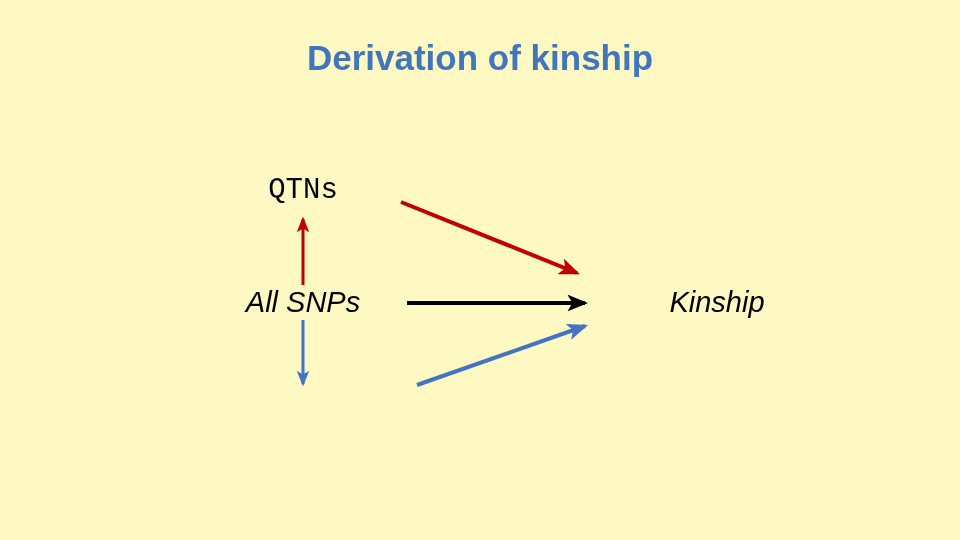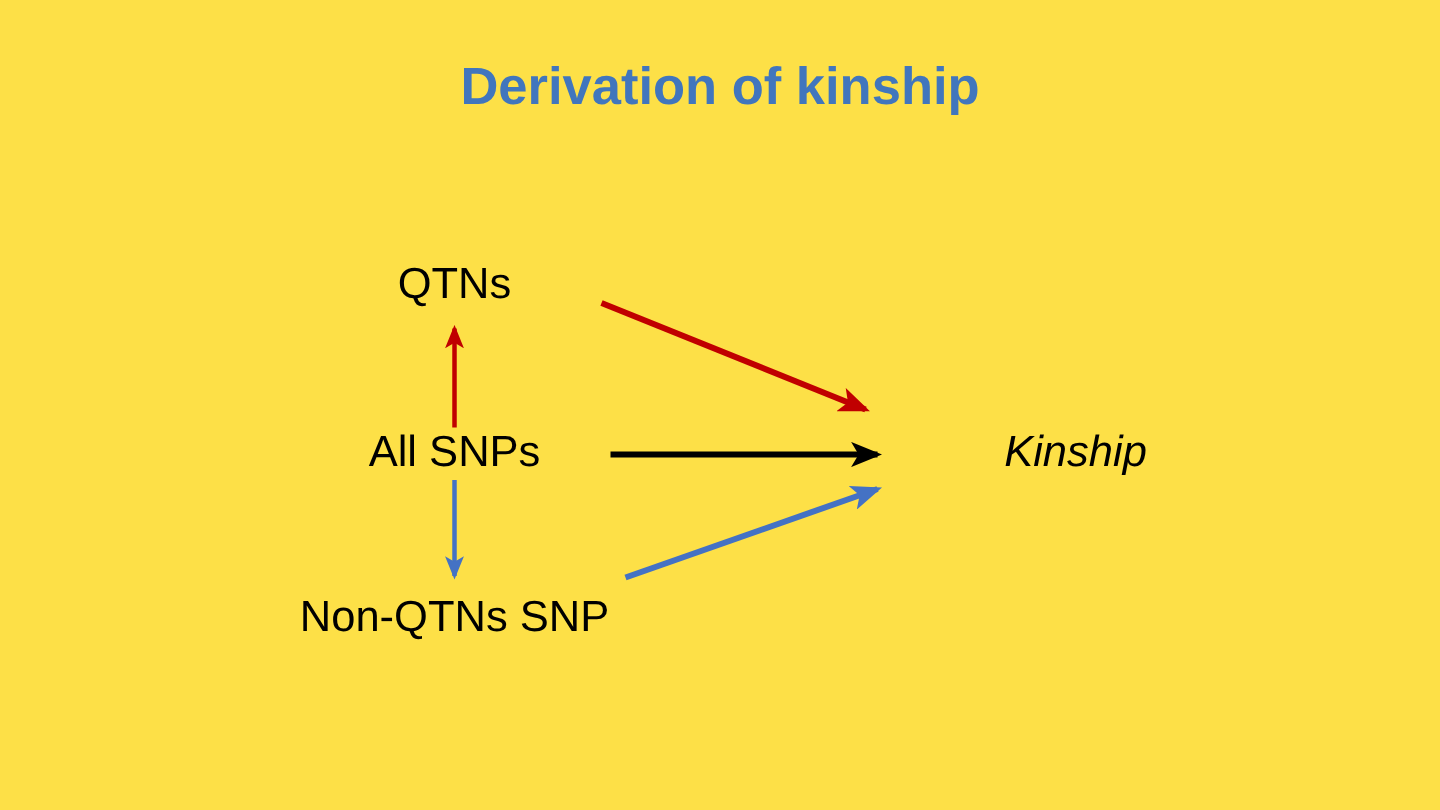--- a/index.html
+++ b/index.html
@@ -33,38 +33,38 @@
     position: absolute;
     font-family: "Liberation Sans", "DejaVu Sans", sans-serif;
     font-size: 29px;
     font-weight: normal;
     color: #000000;
     white-space: nowrap;
     text-align: center;
     transform: translate(-50%, -50%);
     line-height: 1;
   }
-  #node-qtns       { left: 303px; top: 190px; }
-  #node-all-snps   { left: 303px; top: 302px; }
+  #node-qtns       { left: 303px; top: 190px; font-family: Liberation Mono, monospace; }
+  #node-all-snps   { left: 303px; top: 302px; font-style: italic; }
   #node-non-qtns   { left: 303px; top: 412px; }
   #node-kinship    { left: 717px; top: 302px; font-style: italic; }
 
   #arrow-layer {
     position: absolute;
     left: 0;
     top: 0;
     width: 960px;
     height: 540px;
     pointer-events: none;
   }
 </style>
 </head>
 <body>
 
-<div id="slide" style="background: #fde047;">
+<div id="slide" style="background: #fef9c3;">
 
   <div id="slide-title" style="color: rgb(65, 118, 189);">Derivation of kinship</div>
 
   <svg id="arrow-layer" viewBox="0 0 960 540" xmlns="http://www.w3.org/2000/svg">
 
     <defs>
       <marker id="head-red" markerWidth="5.2" markerHeight="4.2" refX="4.4" refY="2.1" orient="auto" markerUnits="strokeWidth">
         <path d="M0,0 L5.2,2.1 L0,4.2 L1.25,2.1 Z" fill="#C00000"></path>
       </marker>
       <marker id="head-blue" markerWidth="5.2" markerHeight="4.2" refX="4.4" refY="2.1" orient="auto" markerUnits="strokeWidth">
@@ -83,17 +83,16 @@
 
     <line id="arrow-all-snps-to-non-qtns" stroke="#4472C4" stroke-width="3" stroke-linecap="butt" marker-end="url(#head-blue)" x1="303" y1="320" x2="303" y2="384"></line>
 
     <line id="arrow-non-qtns-to-kinship" stroke="#4472C4" stroke-width="4" stroke-linecap="butt" marker-end="url(#head-blue)" x1="417" y1="385" x2="585" y2="326"></line>
   </svg>
 
   <div class="node-label" id="node-qtns" style="left: 303px; top: 190px; color: rgb(0, 0, 0);">QTNs</div>
 
   <div class="node-label" id="node-all-snps" style="left: 303px; top: 302px; color: rgb(0, 0, 0);">All SNPs</div>
 
-  <div class="node-label" id="node-non-qtns" style="left: 303px; top: 412px; color: rgb(0, 0, 0);">Non-QTNs SNP</div>
 
   <div class="node-label" id="node-kinship" style="left: 717px; top: 302px; color: rgb(0, 0, 0);">Kinship</div>
 
 </div>
 
 </body></html>

